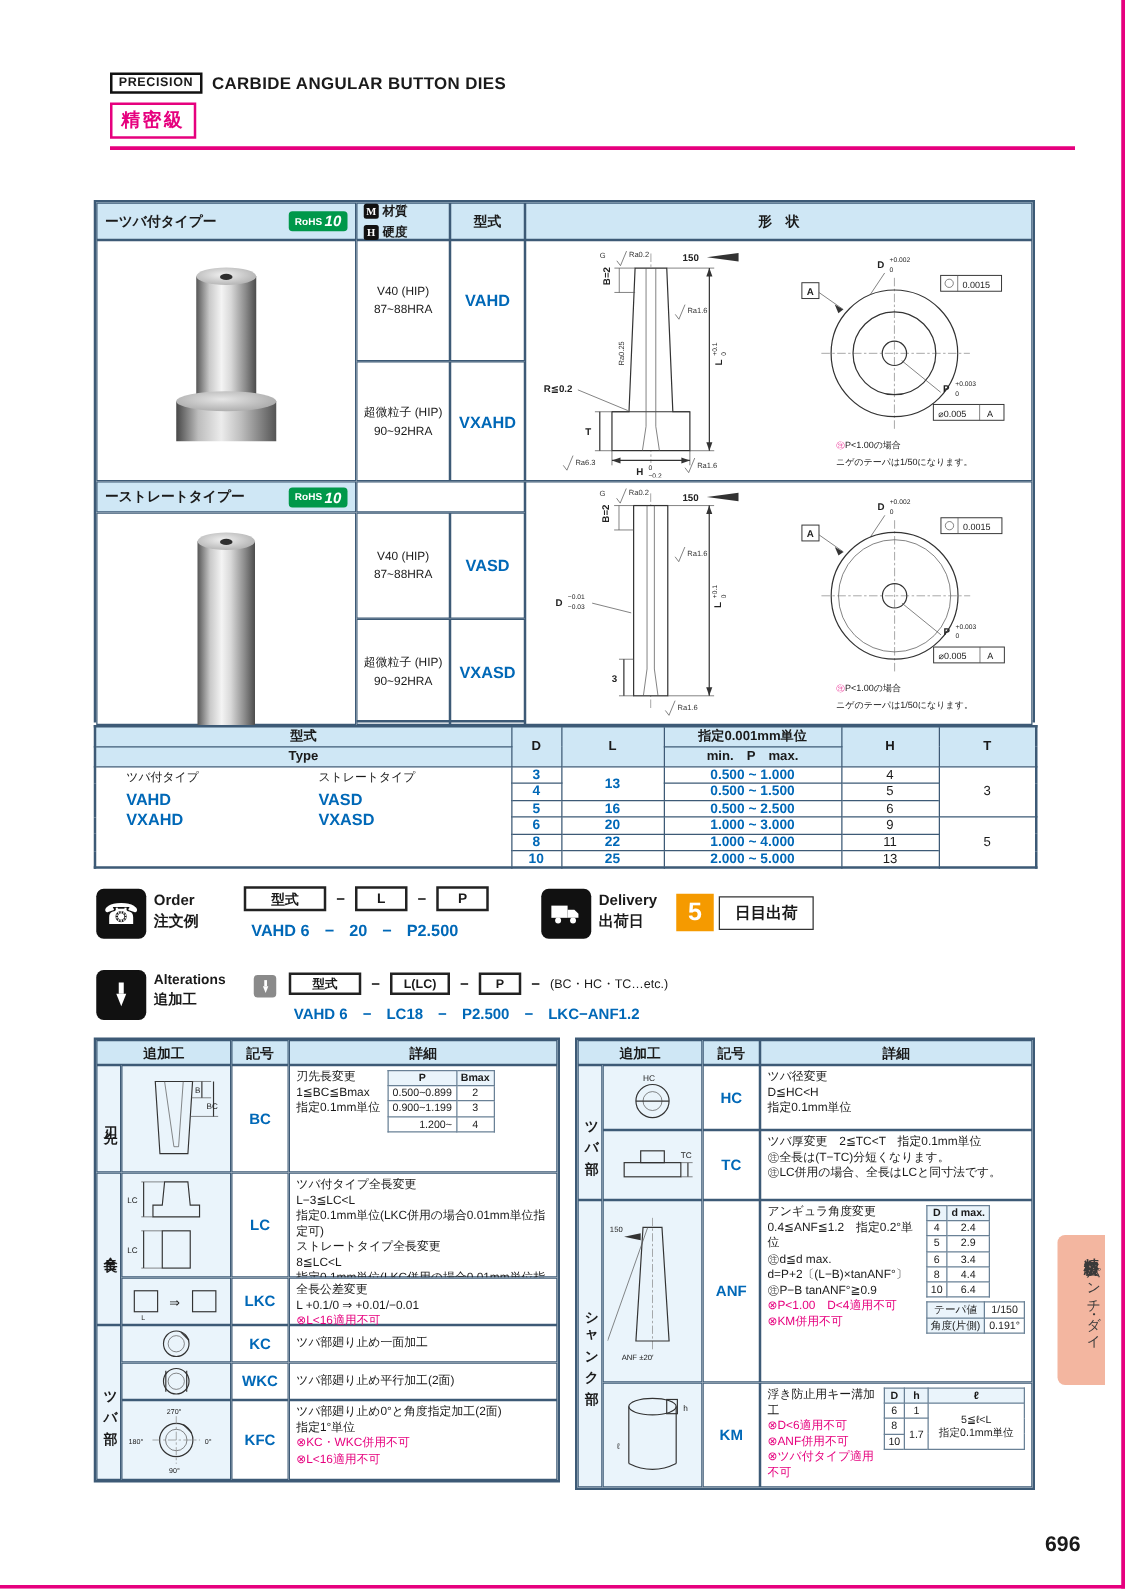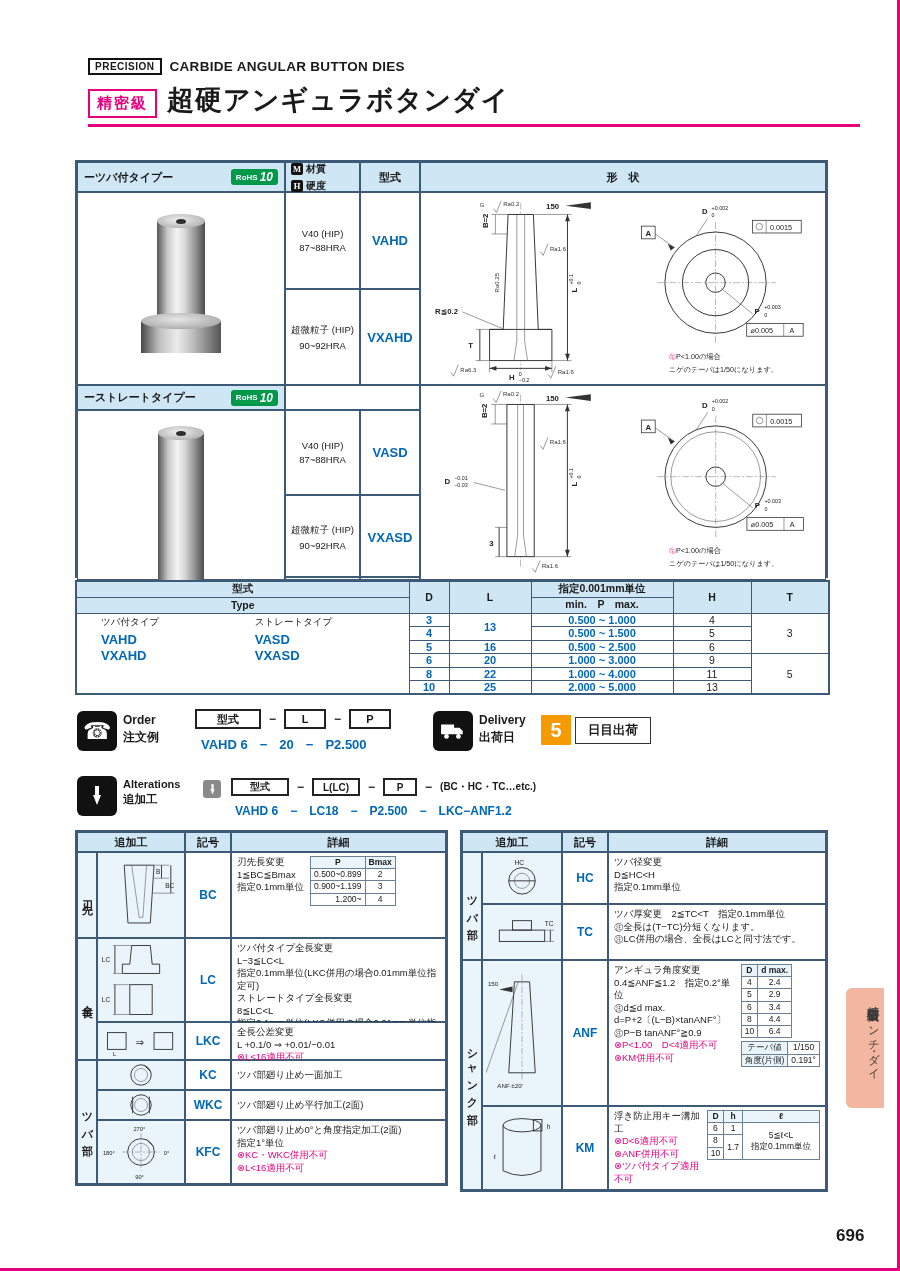--- a/index.html
+++ b/index.html
@@ -93,21 +93,21 @@
   .fmt-row{position:absolute;display:flex;align-items:center;gap:8px;}
   .fmt-box{border:2px solid #222;height:20px;display:flex;align-items:center;justify-content:center;font-size:11px;font-weight:700;background:#fff;padding:0 6px;}
   .dash{font-weight:700;font-size:12px;}
   .ex-row{position:absolute;display:flex;align-items:center;gap:12px;color:var(--blue);font-weight:700;font-size:13px;}
   .days-box{position:absolute;width:30px;height:30px;background:var(--orange);color:#fff;font-size:20px;font-weight:700;display:flex;align-items:center;justify-content:center;}
   .days-suffix{position:absolute;border:1.5px solid #333;font-size:12.5px;font-weight:700;padding:4px 12px;background:#fff;}
 
   
   .alter-sec{position:absolute;left:75px;top:768px;width:753px;height:58px;}
   .mini-gray{position:absolute;width:18px;height:18px;background:#8a8a8a;border-radius:3px;display:flex;align-items:center;justify-content:center;}
-  .etc-label{font-size:10px;font-weight:700;}
+  .etc-label{font-size:10px;font-weight:400;}
 
   
   .alt-table{position:absolute;display:grid;border:2px solid var(--line);}
   .alt-left{left:75px;top:830px;width:373px;grid-template-columns:20px 88px 46px 1fr;
             grid-template-rows:20px 86px 84px 38px 30px 30px 64px;}
   .alt-right{left:460px;top:830px;width:368px;grid-template-columns:20px 80px 46px 1fr;
              grid-template-rows:20px 52px 56px 146px 84px;}
   .alt-table>div{border:1px solid var(--line);min-width:0;min-height:0;}
   .ath{background:var(--hdr);font-size:11px;font-weight:700;display:flex;align-items:center;justify-content:center;}
   .agroup{background:var(--pale);display:flex;align-items:center;justify-content:center;
@@ -138,21 +138,20 @@
 <div class="page">
   <div class="frame"></div>
 
   <div class="hdr">
     <div class="hdr-row1">
       <span class="precision-box">PRECISION</span>
       <span class="title-en">CARBIDE ANGULAR BUTTON DIES</span>
     </div>
     <div class="hdr-row2">
       <span class="grade-box">精密級</span>
-      <span class="title-jp">超硬アンギュラボタンダイ</span>
     </div>
   </div>
 
   <div class="spec">
 
     <div class="cell-hdr type-hdr" style="grid-area:1/1">
       <span>ーツバ付タイプー</span>
       <span class="rohs">
         <span class="r1">RoHS</span>
         <span class="r2">10</span>

